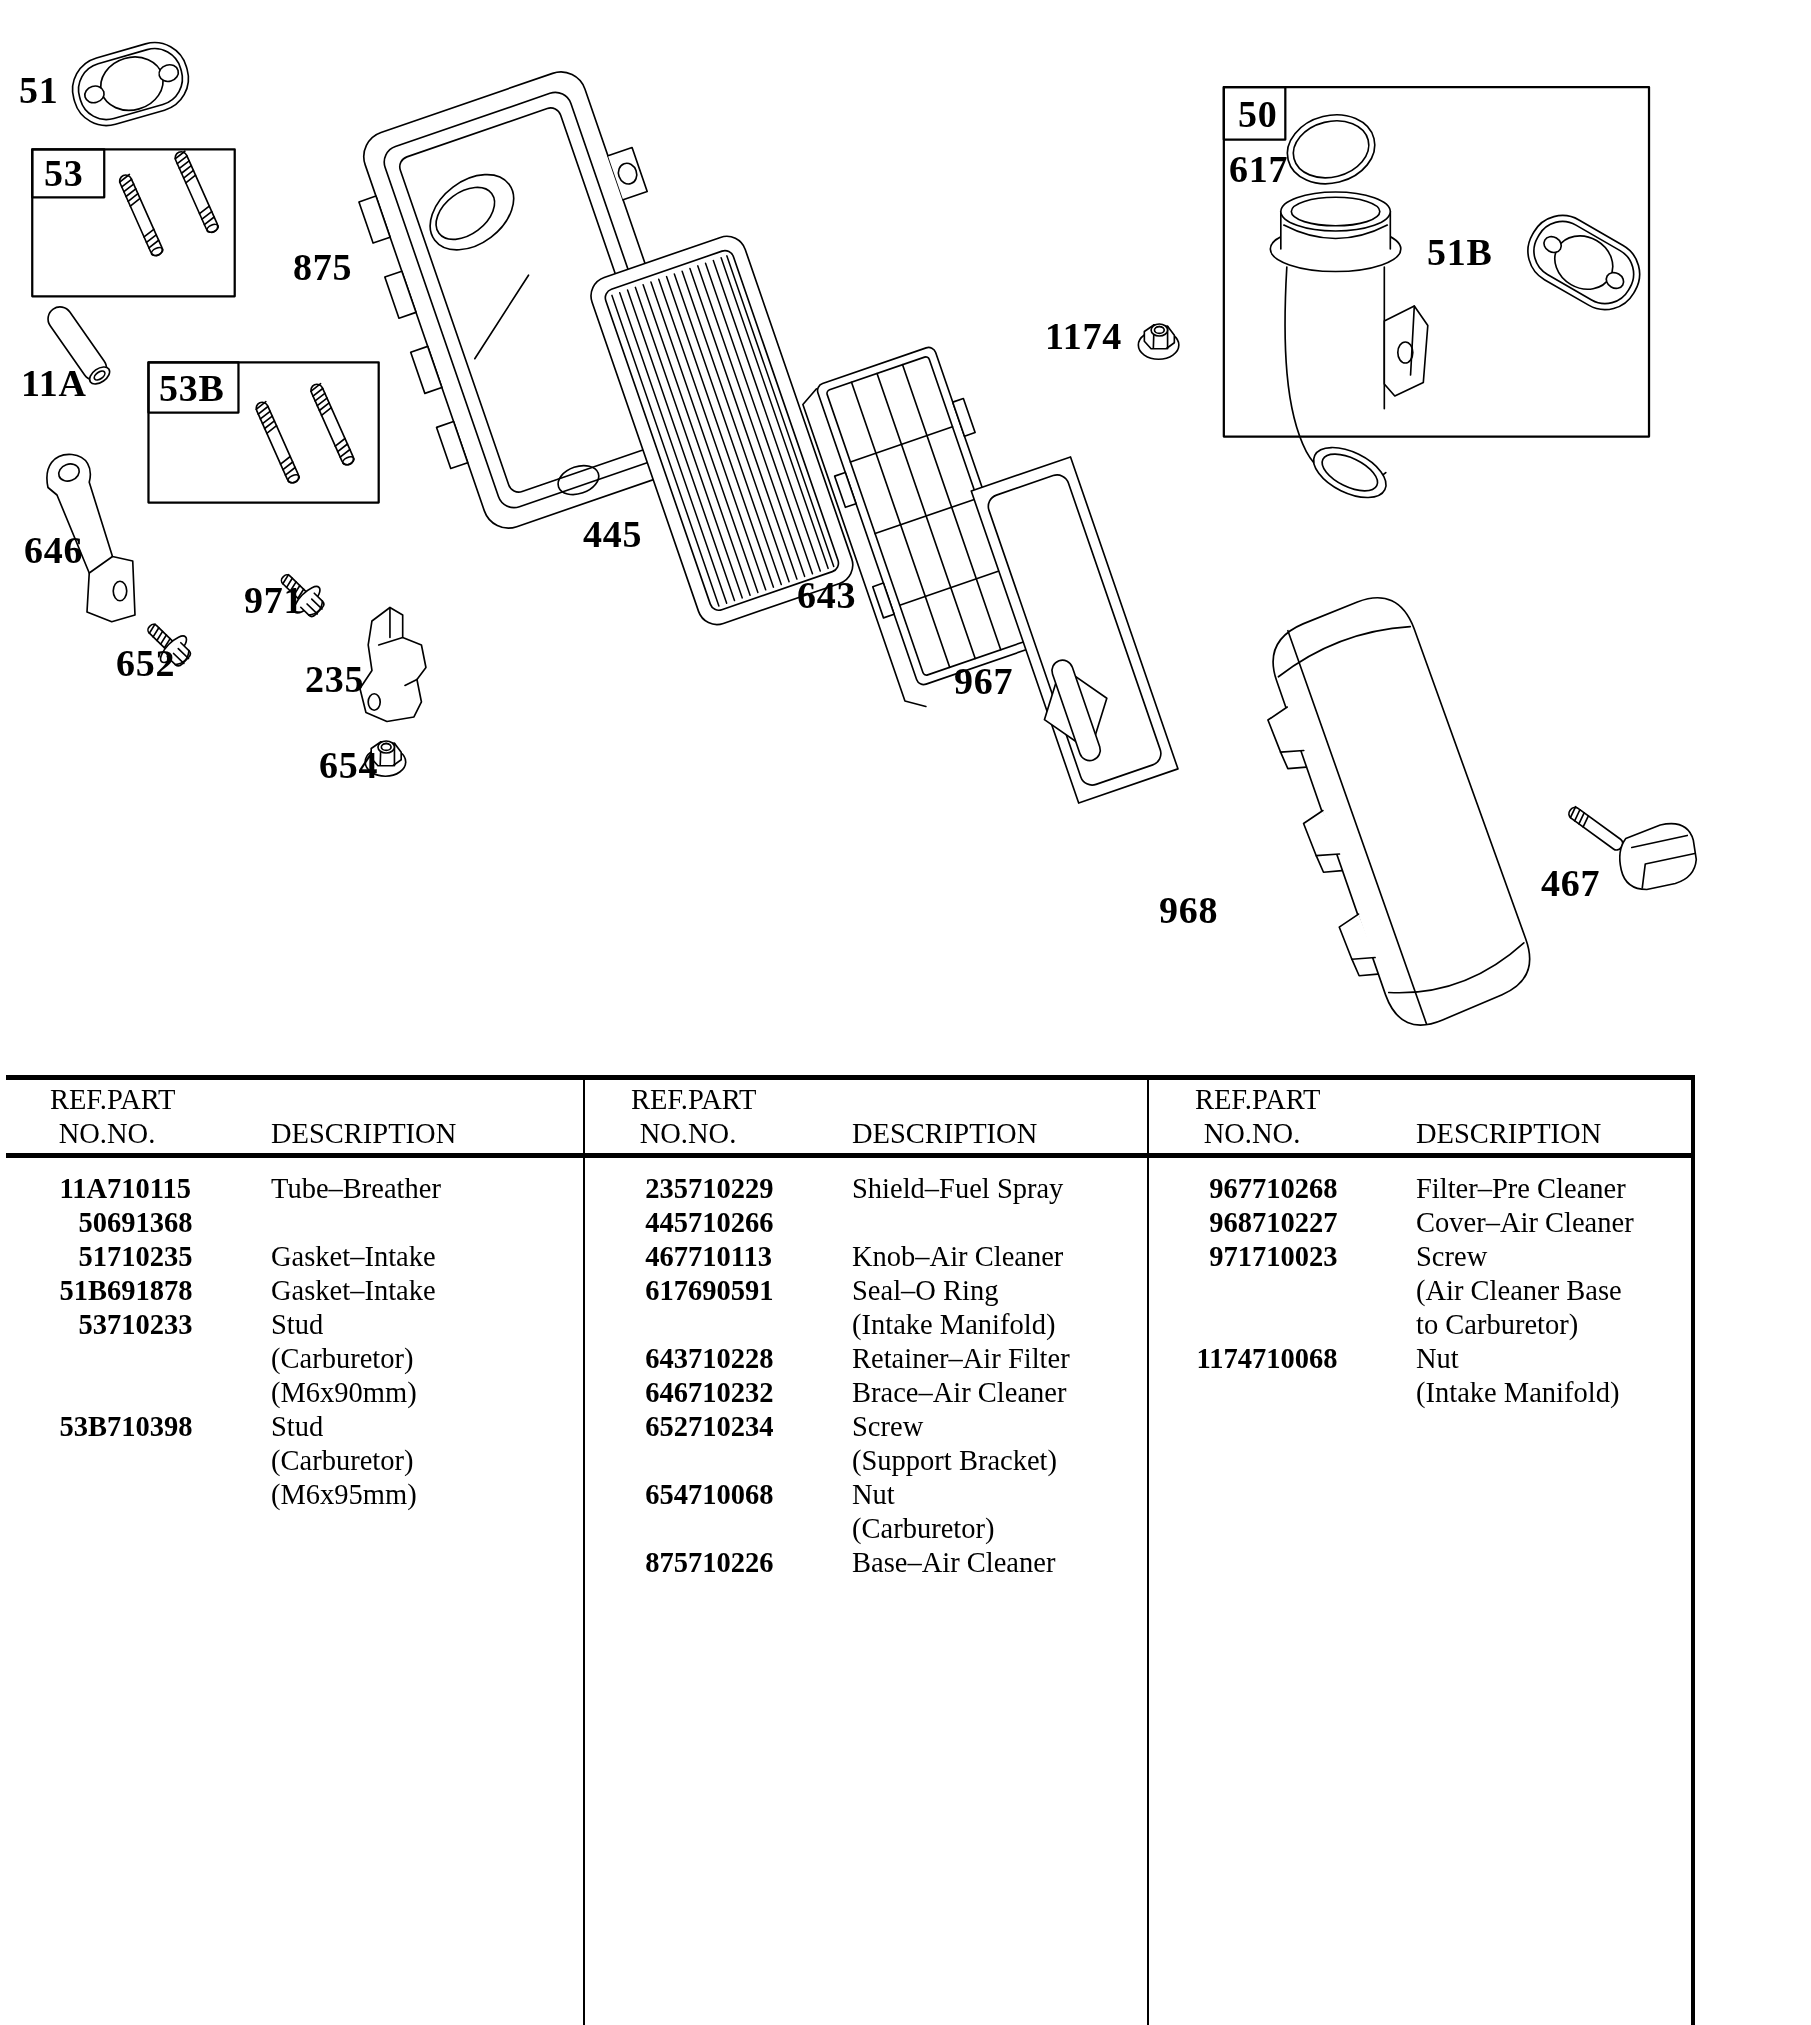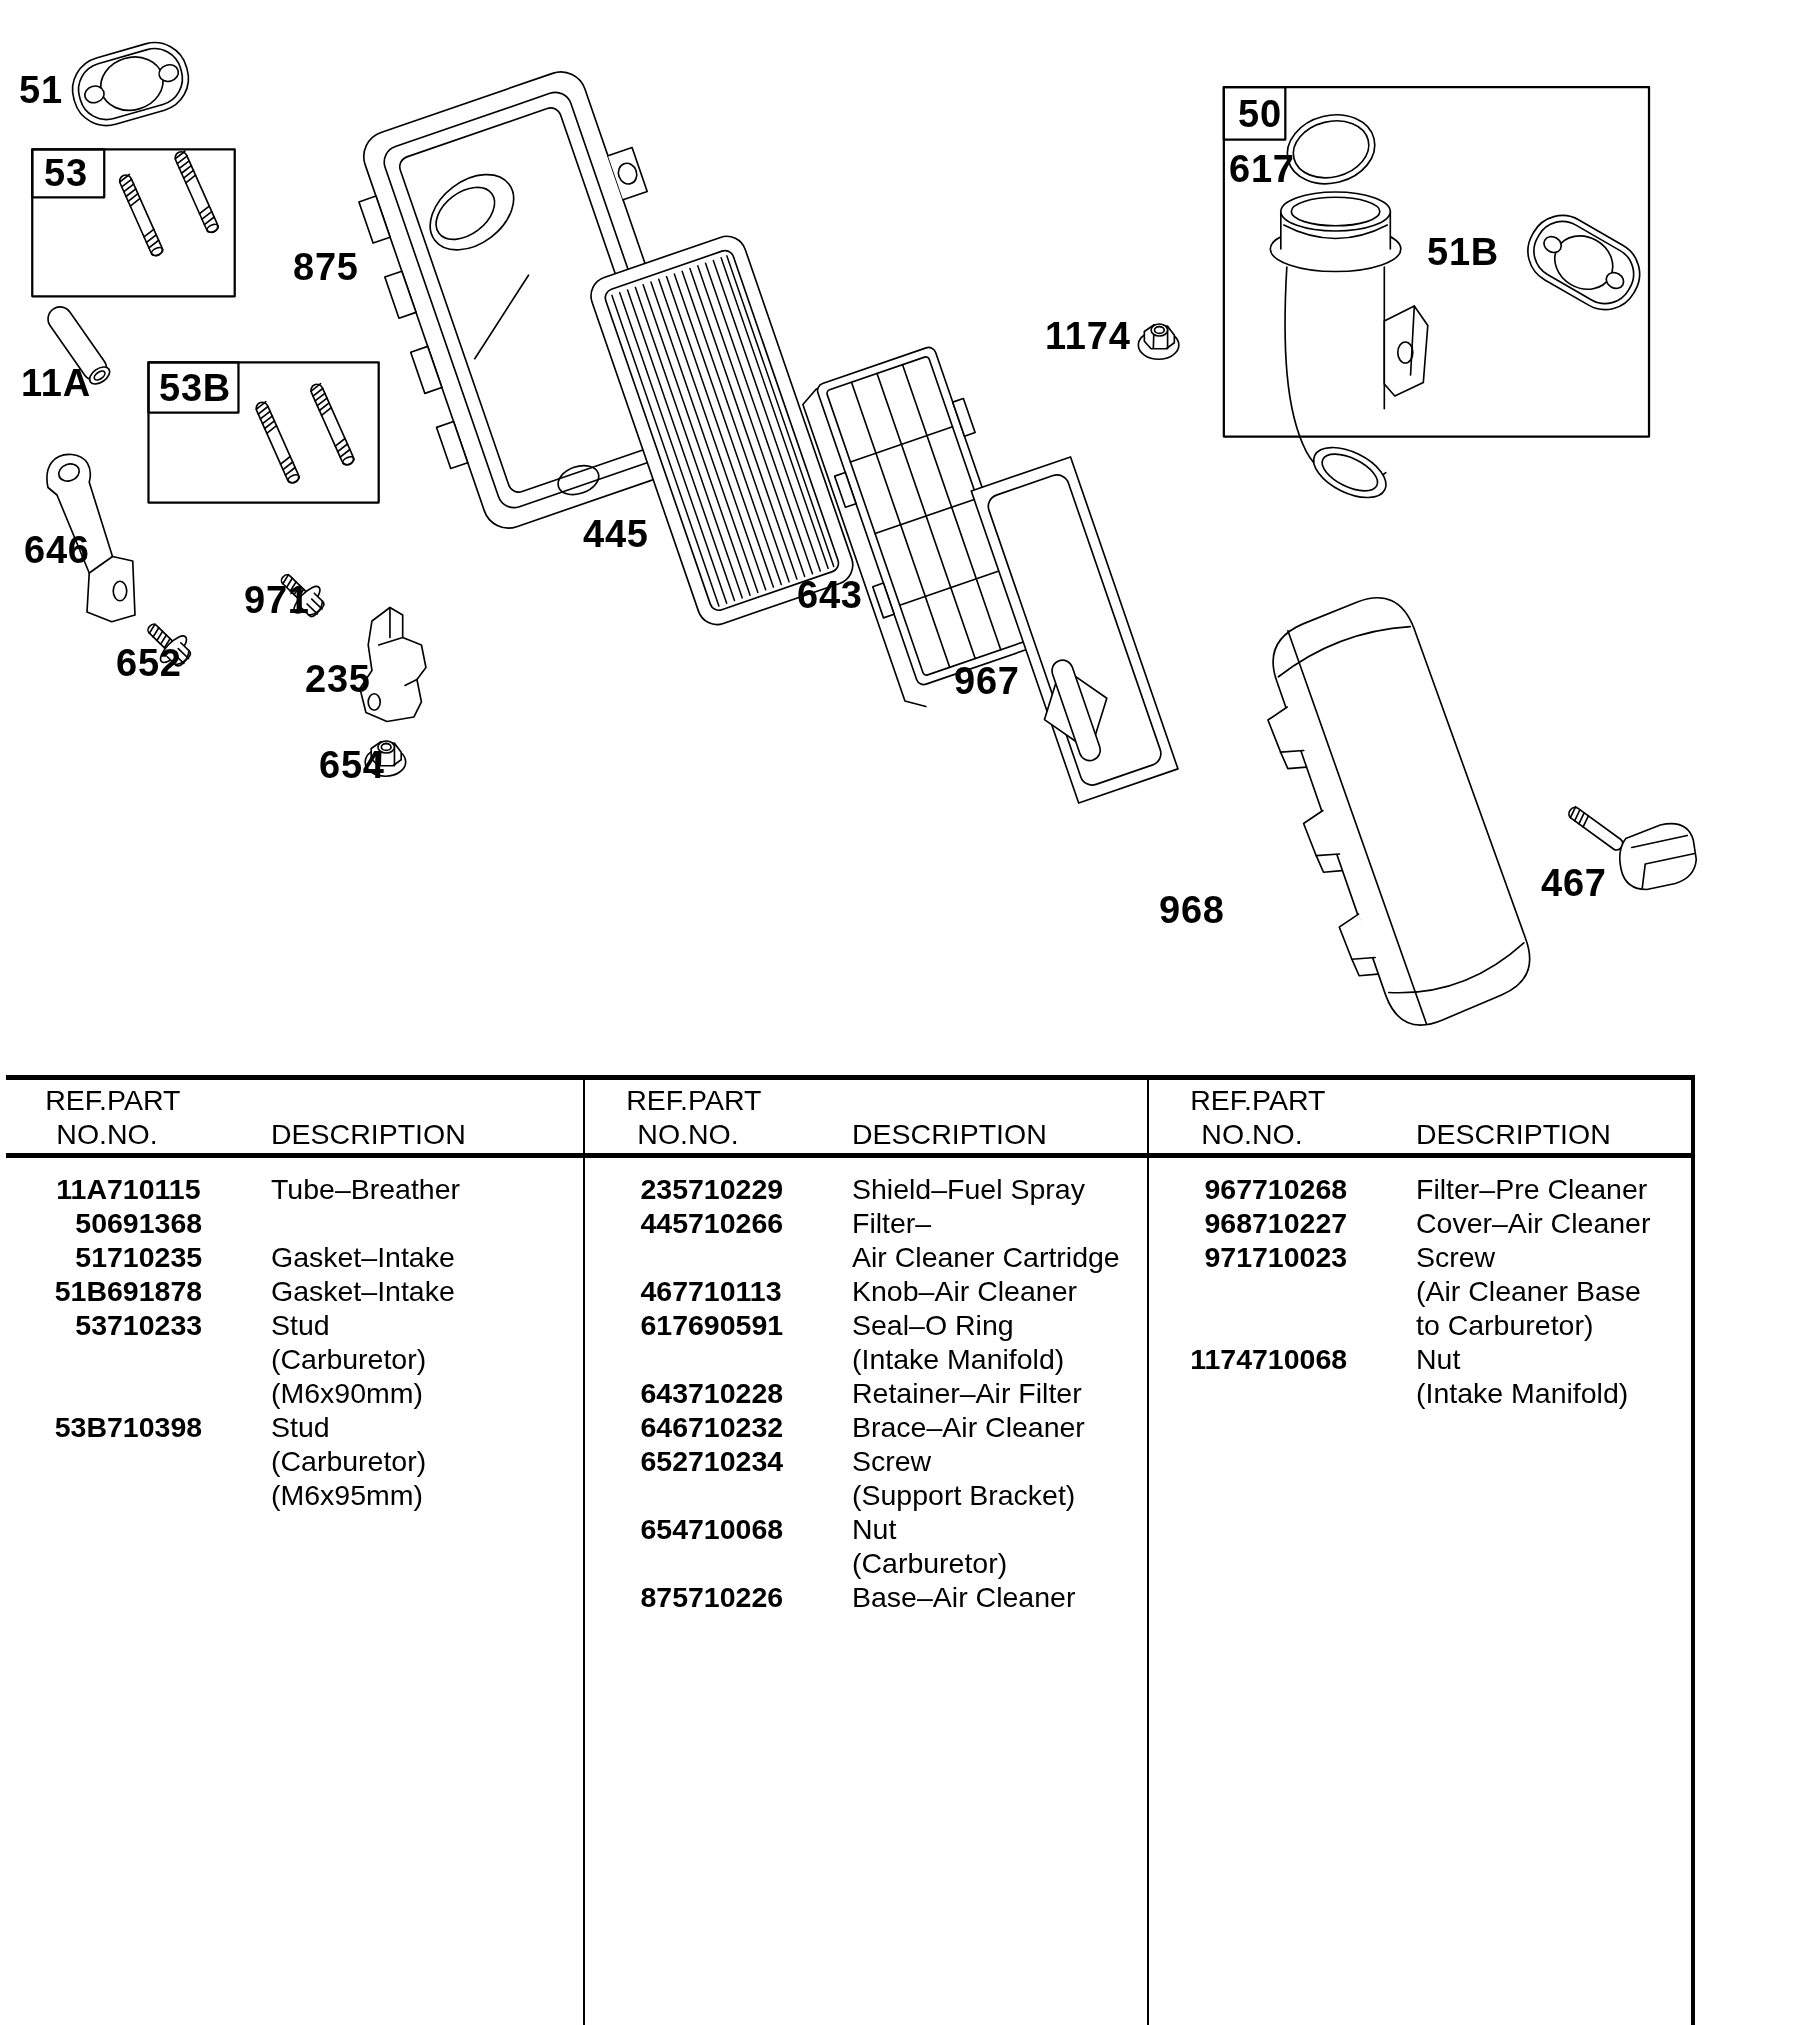--- a/index.html
+++ b/index.html
@@ -1,18 +1,18 @@
 <!DOCTYPE html>
 <html style="font-size:12px"><head>
 <meta charset="utf-8">
 <style>
   html,body{margin:0;padding:0;background:#888;}
   .page{
     position:relative;width:1811px;height:2025px;background:#ffffff;
-    font-family:Liberation Sans, sans-serif;color:#000;overflow:hidden;
+    font-family:Liberation Serif, serif;color:#000;overflow:hidden;
   }
   svg.diagram{position:absolute;left:0;top:0;}
   .callout{
     position:absolute;font-weight:700;font-size:38px;line-height:1;
     color:#000;white-space:nowrap;letter-spacing:0.8px;
   }
   
   .hline{position:absolute;background:#000;}
   .vline{position:absolute;background:#000;}
   .tcol{position:absolute;top:1075px;height:750px;}
@@ -354,24 +354,20 @@
       <div class="trow">
           <span class="tref">235</span>
           <span class="tpart">710229</span>
           <span class="tdesc">
             <span class="tline">Shield–Fuel Spray</span>
           </span>
         </div>
       <div class="trow">
           <span class="tref">445</span>
           <span class="tpart">710266</span>
-          <span class="tdesc">
-            <span class="tline">Filter–</span>
-            <span class="tline">Air Cleaner Cartridge</span>
-          </span>
         </div>
       <div class="trow">
           <span class="tref">467</span>
           <span class="tpart">710113</span>
           <span class="tdesc">
             <span class="tline">Knob–Air Cleaner</span>
           </span>
         </div>
       <div class="trow">
           <span class="tref">617</span>

